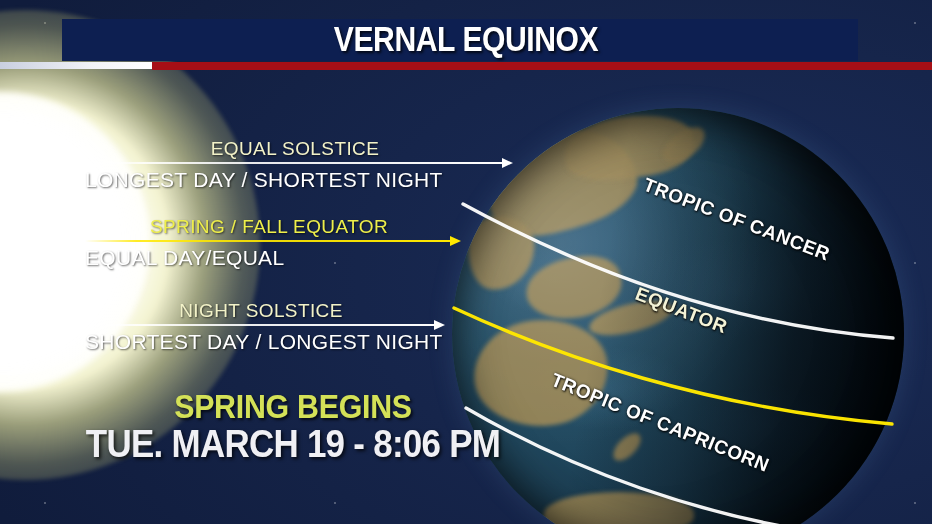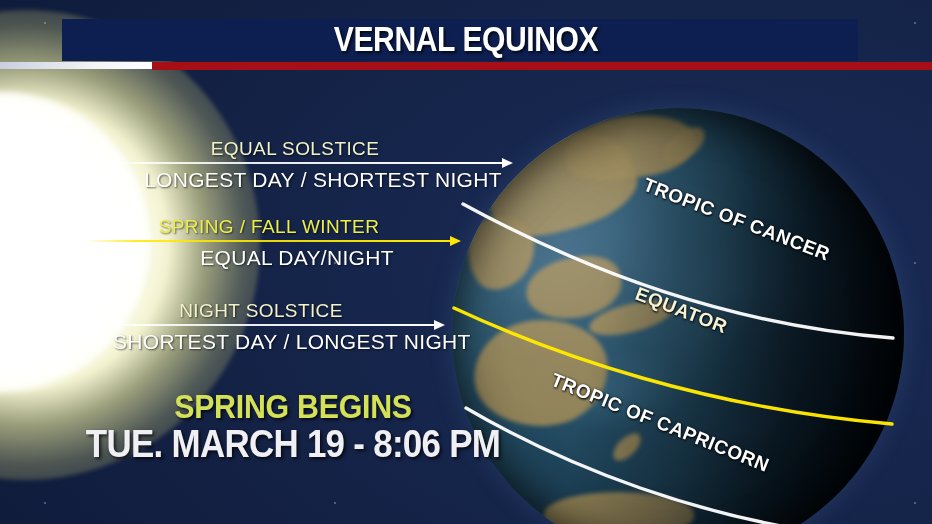--- a/index.html
+++ b/index.html
@@ -294,23 +294,22 @@
     white-space: nowrap;
     text-align: center;
     text-shadow: 1px 1px 2px rgba(0,0,0,.6);
   }
   .row-sub {
     position: absolute;
     font-size: 21px;
     color: #ffffff;
     letter-spacing: .3px;
     white-space: nowrap;
-    text-align: center;
+    text-align: left;
     text-shadow: 1px 1px 2px rgba(0,0,0,.6);
-    margin-left: 28px;
   }
 
   
   #row1 { left: 0; top: 0; }
   #row1 .arrow-line { left: 85px; top: 162px; width: 420px;
     background: linear-gradient(90deg, rgba(255,255,255,0) 0%, rgba(255,255,255,.85) 14%, #ffffff 100%); }
   #row1 .arrow-head { left: 502px; top: 158px; border-left: 11px solid #ffffff; }
   #row1 .row-title { left: 90px; top: 138px; width: 410px; color: #f2f2c8; }
   #row1 .row-sub   { left: 85px; top: 168px; width: 420px; }
 
@@ -404,22 +403,22 @@
   <div class="arrow-row" id="row1">
     <div class="arrow-line"></div>
     <div class="arrow-head"></div>
     <div class="row-title">EQUAL SOLSTICE</div>
     <div class="row-sub">LONGEST DAY / SHORTEST NIGHT</div>
   </div>
 
   <div class="arrow-row" id="row2">
     <div class="arrow-line"></div>
     <div class="arrow-head"></div>
-    <div class="row-title">SPRING / FALL WINTER</div>
-    <div class="row-sub">EQUAL DAY/NIGHT</div>
+    <div class="row-title">SPRING / FALL EQUATOR</div>
+    <div class="row-sub">EQUAL DAY/EQUAL</div>
   </div>
 
   <div class="arrow-row" id="row3">
     <div class="arrow-line"></div>
     <div class="arrow-head"></div>
     <div class="row-title">NIGHT SOLSTICE</div>
     <div class="row-sub">SHORTEST DAY / LONGEST NIGHT</div>
   </div>
 
   <div id="spring-begins">SPRING BEGINS</div>

